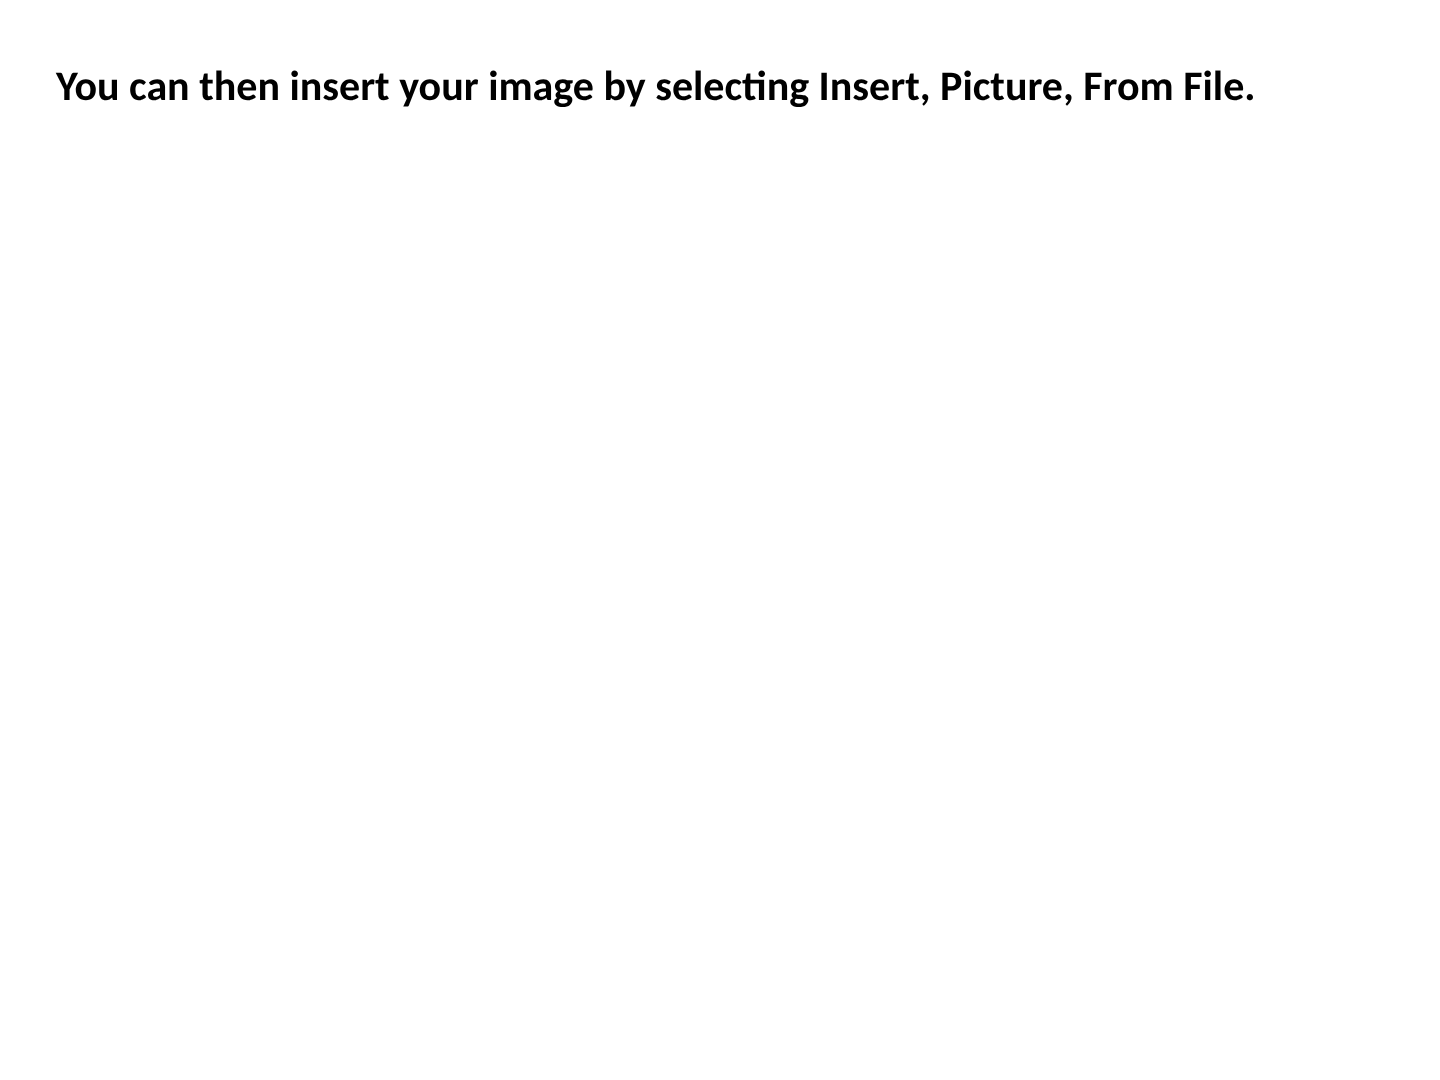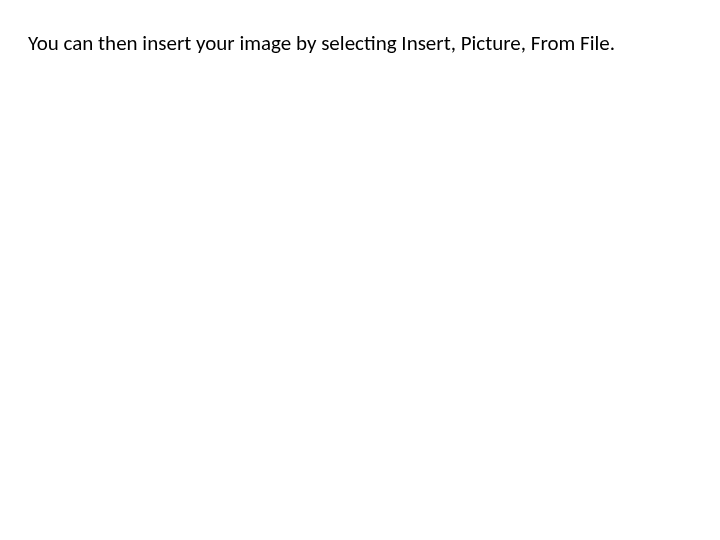--- a/index.html
+++ b/index.html
@@ -17,21 +17,21 @@
     .content {
       position: absolute;
       top: 30px;
       left: 28px;
       right: 90px;
     }
     .body-text {
       font-size: 21px;
       line-height: 1.25;
       color: #000000;
-      font-weight: 400;
+      font-weight: 700;
     }
   </style>
 </head>
 <body>
 
 <div class="content">
   <p class="body-text">You can then insert your image by selecting Insert, Picture, From File.</p>
 </div>
 
 </body></html>

